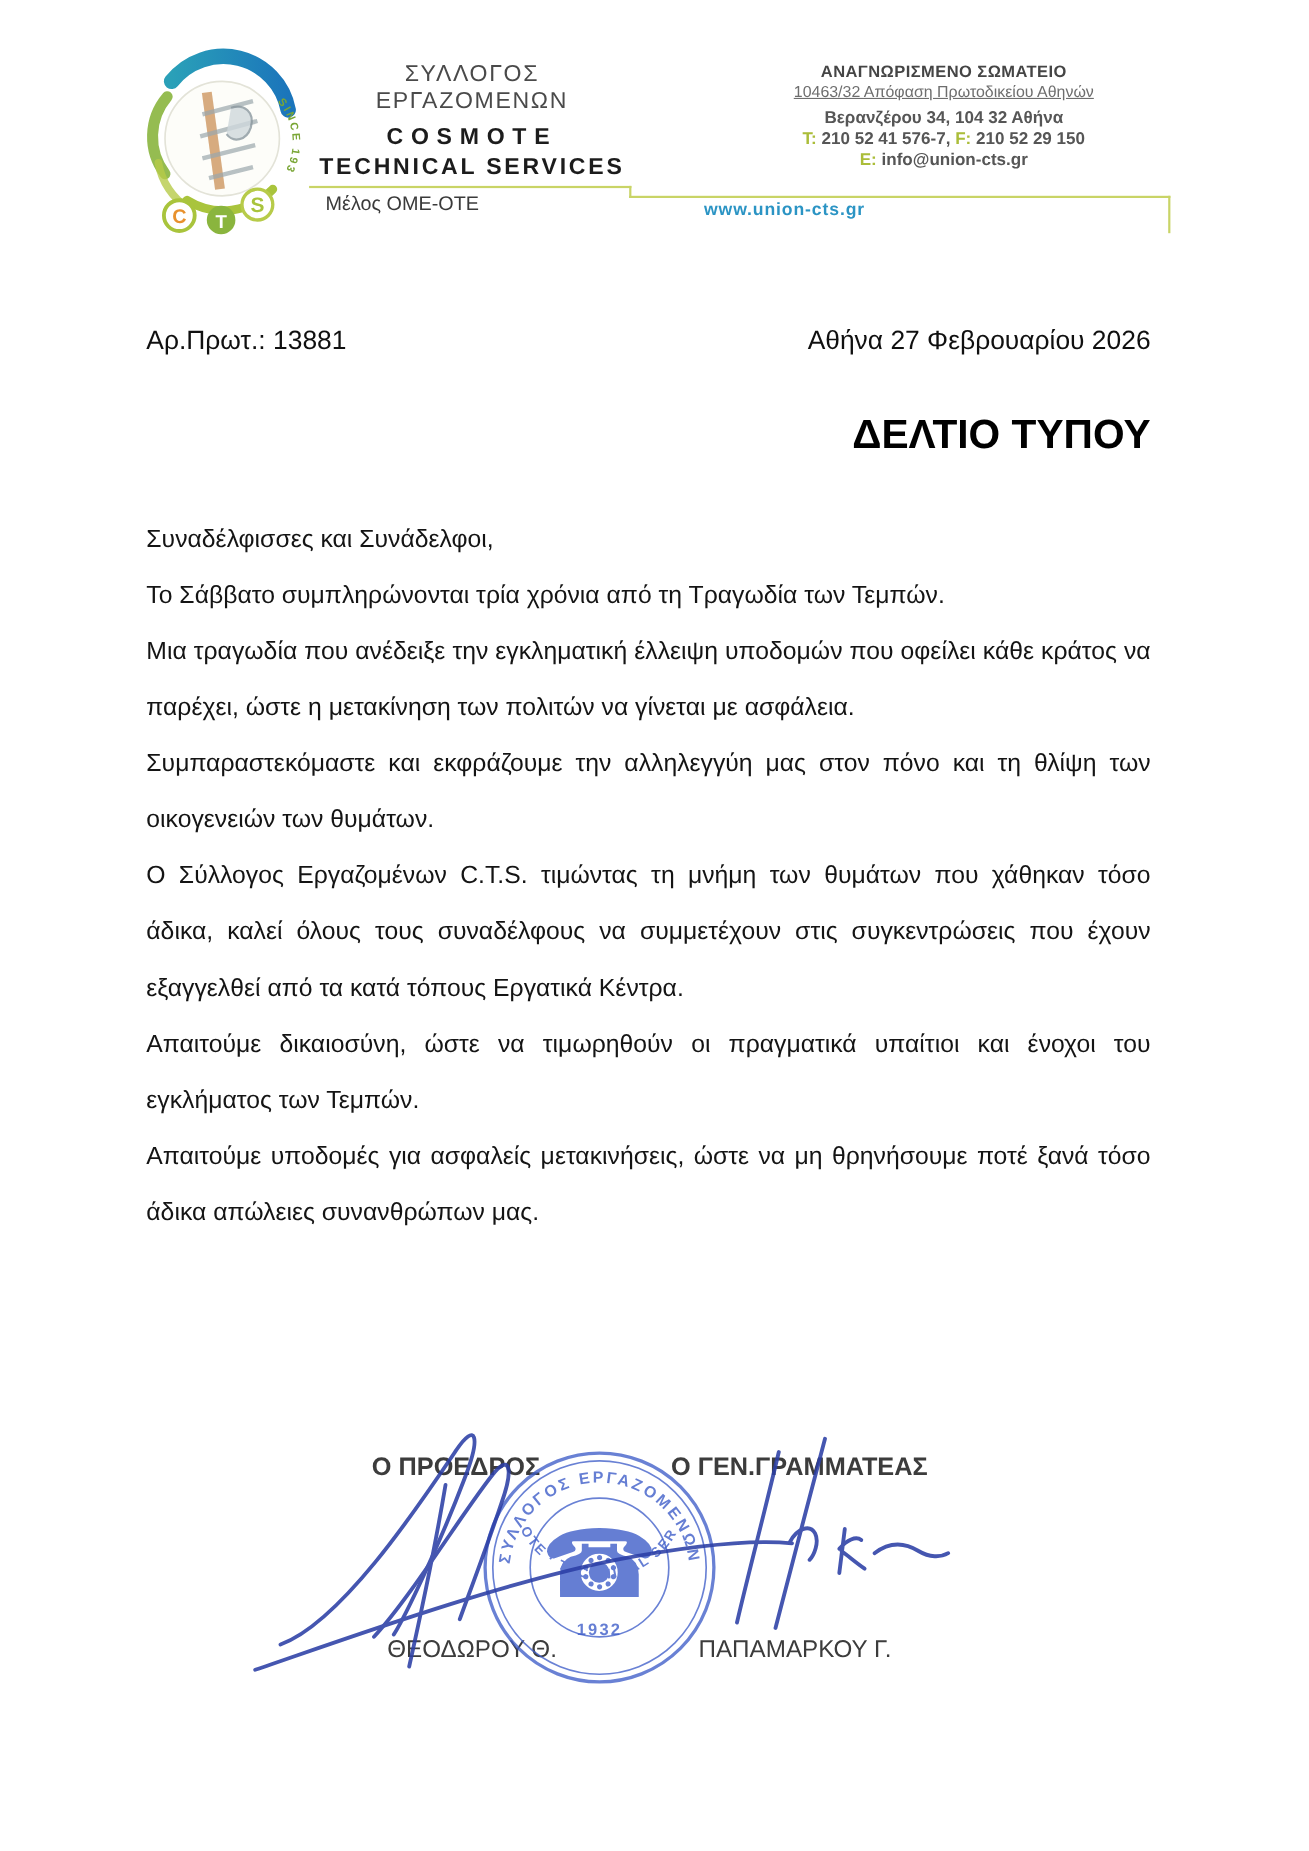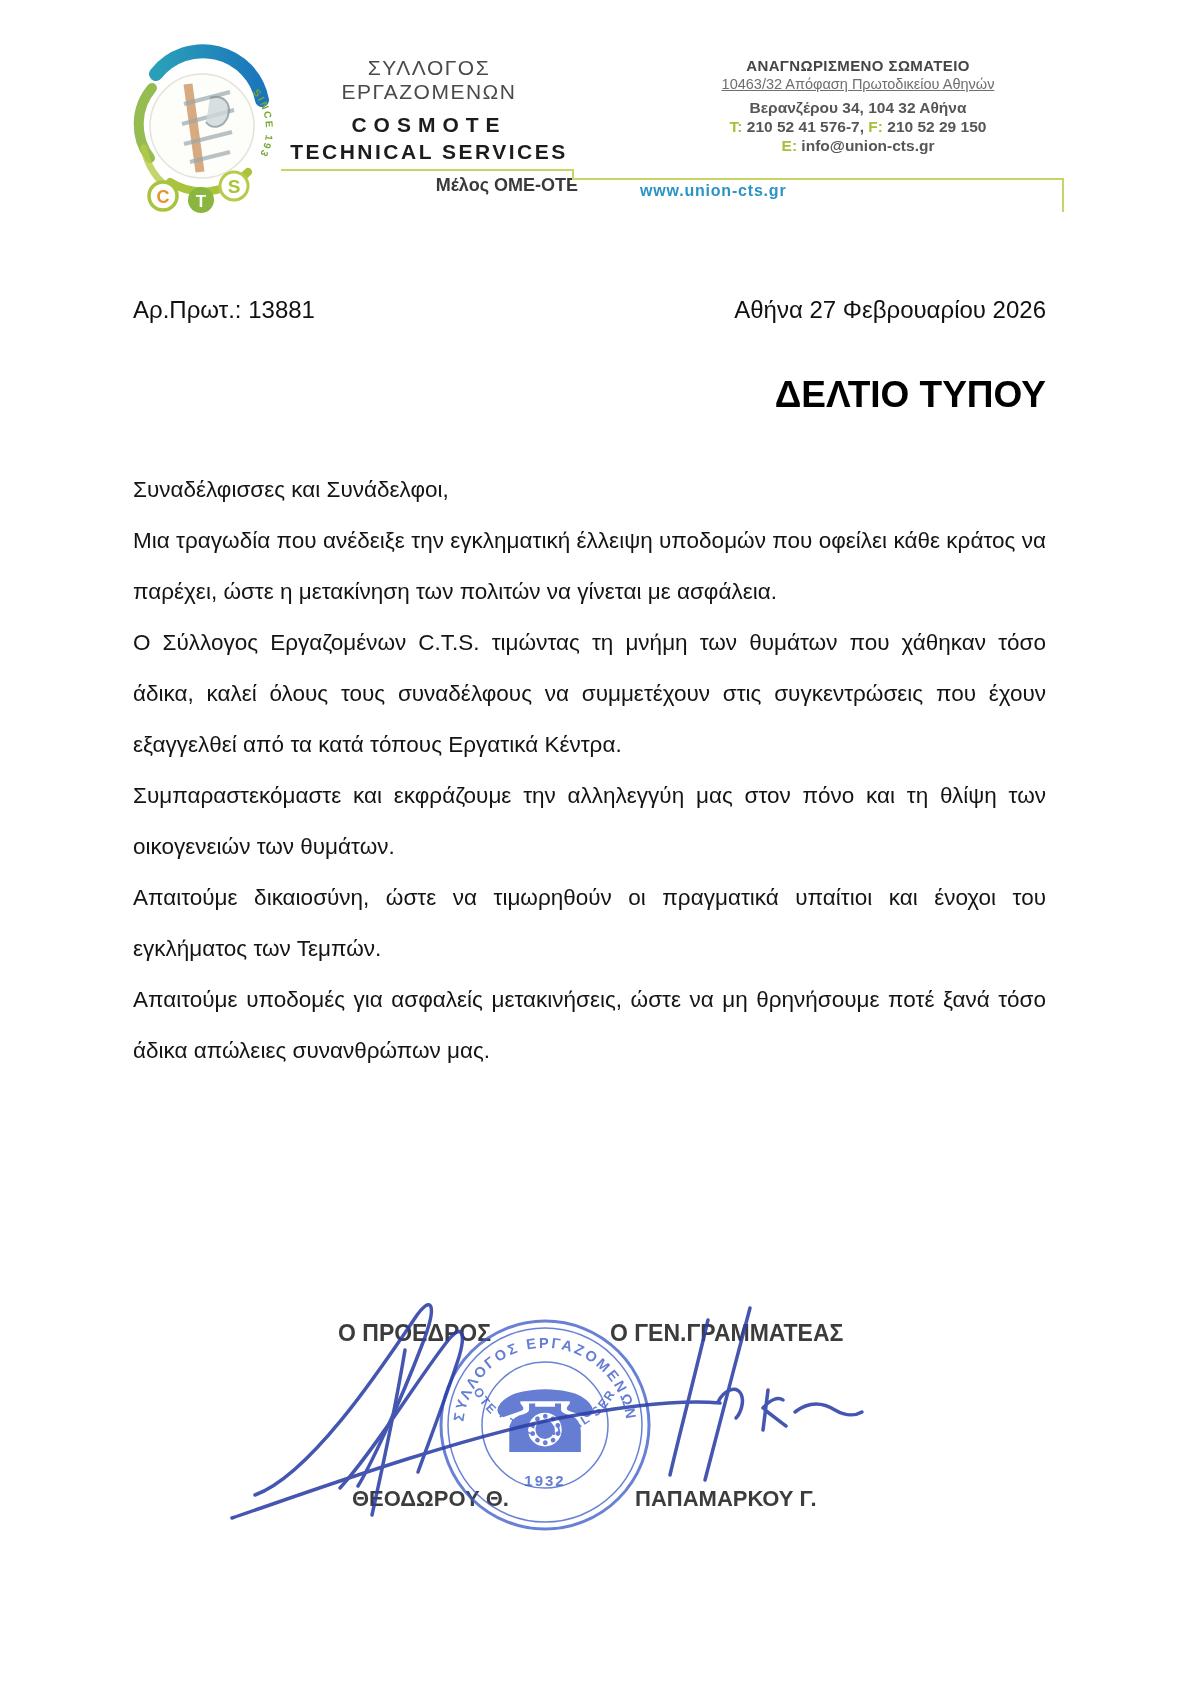--- a/index.html
+++ b/index.html
@@ -6,22 +6,22 @@
   .page{
     position:relative;width:1190px;height:1683px;margin:0 auto;background:#ffffff;
     font-family:"Liberation Sans", sans-serif;color:#141414;overflow:hidden;
   }
   
   .logo-svg{position:absolute;left:126px;top:40px;width:160px;height:180px;}
   .org-block{position:absolute;left:280px;top:56px;width:298px;text-align:center;}
   .org-line1{font-size:21px;letter-spacing:1.5px;color:#4a4a4a;font-weight:500;}
   .org-line2{font-size:21px;font-weight:bold;letter-spacing:7px;color:#1c1c1c;margin-top:9px;}
   .org-line3{font-size:21px;font-weight:bold;letter-spacing:2.5px;color:#1c1c1c;margin-top:3px;}
-  .member-line{position:absolute;left:280px;top:175px;width:298px;text-align:right;
-    font-size:18px;font-weight:bold;color:#3a3a3a;}
+  .member-line{position:absolute;left:296px;top:175px;width:298px;text-align:left;
+    font-size:18px;font-weight:normal;color:#3a3a3a;}
   .contact-block{position:absolute;left:648px;top:57px;width:420px;text-align:center;color:#5d5d5d;}
   .contact-block .rec-title{font-size:15px;font-weight:bold;color:#454545;letter-spacing:.4px;}
   .contact-block .rec-sub{font-size:14.5px;color:#6e6e6e;margin-top:2px;text-decoration:underline;}
   .contact-block .addr{font-size:15.5px;font-weight:600;color:#565656;margin-top:7px;}
   .contact-block .phones{font-size:15.5px;font-weight:600;color:#565656;margin-top:1px;}
   .contact-block .email{font-size:15.5px;font-weight:600;color:#565656;margin-top:1px;}
   .accent{color:#abbd39;}
   .website{position:absolute;left:640px;top:182px;width:420px;text-align:left;
     font-size:16px;font-weight:bold;letter-spacing:.8px;color:#2b94c4;}
   .hline1{position:absolute;left:281px;top:169px;width:293px;height:2px;background:#c9d466;}
@@ -34,21 +34,21 @@
   .doc-title{position:absolute;left:133px;top:374px;width:913px;text-align:right;
     font-size:37px;font-weight:bold;color:#000;}
   
   .body-text{position:absolute;left:133px;top:464px;width:913px;font-size:22.5px;
     line-height:51px;text-align:justify;color:#141414;}
   .body-text p{margin:0;}
   
   .sig-title{position:absolute;top:1320px;font-size:23px;font-weight:bold;color:#3c3c3c;}
   .sig-title.left{left:338px;}
   .sig-title.right{left:610px;}
-  .sig-name{position:absolute;top:1486px;font-size:22px;font-weight:bold;color:#3c3c3c;}
+  .sig-name{position:absolute;top:1486px;font-size:22px;font-weight:normal;color:#3c3c3c;}
   .sig-name.left{left:352px;}
   .sig-name.right{left:635px;}
   .sig-svg{position:absolute;left:220px;top:1290px;width:660px;height:260px;}
 </style>
 </head>
 <body>
 
 <div class="page">
 
   <svg class="logo-svg" viewBox="0 0 160 180">
@@ -105,23 +105,24 @@
 
   <div class="meta-row">
     <span>Αρ.Πρωτ.: 13881</span>
     <span>Αθήνα 27 Φεβρουαρίου 2026</span>
   </div>
 
   <div class="doc-title">ΔΕΛΤΙΟ ΤΥΠΟΥ</div>
 
   <div class="body-text">
     <p>Συναδέλφισσες και Συνάδελφοι,</p>
+    <p>Το Σάββατο συμπληρώνονται τρία χρόνια από τη Τραγωδία των Τεμπών.</p>
     <p>Μια τραγωδία που ανέδειξε την εγκληματική έλλειψη υποδομών που οφείλει κάθε κράτος να παρέχει, ώστε η μετακίνηση των πολιτών να γίνεται με ασφάλεια.</p>
+    <p>Συμπαραστεκόμαστε και εκφράζουμε την αλληλεγγύη μας στον πόνο και τη θλίψη των οικογενειών των θυμάτων.</p>
     <p>Ο Σύλλογος Εργαζομένων C.T.S. τιμώντας τη μνήμη των θυμάτων που χάθηκαν τόσο άδικα, καλεί όλους τους συναδέλφους να συμμετέχουν στις συγκεντρώσεις που έχουν εξαγγελθεί από τα κατά τόπους Εργατικά Κέντρα.</p>
-    <p>Συμπαραστεκόμαστε και εκφράζουμε την αλληλεγγύη μας στον πόνο και τη θλίψη των οικογενειών των θυμάτων.</p>
     <p>Απαιτούμε δικαιοσύνη, ώστε να τιμωρηθούν οι πραγματικά υπαίτιοι και ένοχοι του εγκλήματος των Τεμπών.</p>
     <p>Απαιτούμε υποδομές για ασφαλείς μετακινήσεις, ώστε να μη θρηνήσουμε ποτέ ξανά τόσο άδικα απώλειες συνανθρώπων μας.</p>
   </div>
 
   <div class="sig-title left">Ο ΠΡΟΕΔΡΟΣ</div>
   <div class="sig-title right">Ο ΓΕΝ.ΓΡΑΜΜΑΤΕΑΣ</div>
   <div class="sig-name left">ΘΕΟΔΩΡΟΥ Θ.</div>
   <div class="sig-name right">ΠΑΠΑΜΑΡΚΟΥ Γ.</div>
 
   <svg class="sig-svg" viewBox="0 0 660 260">

